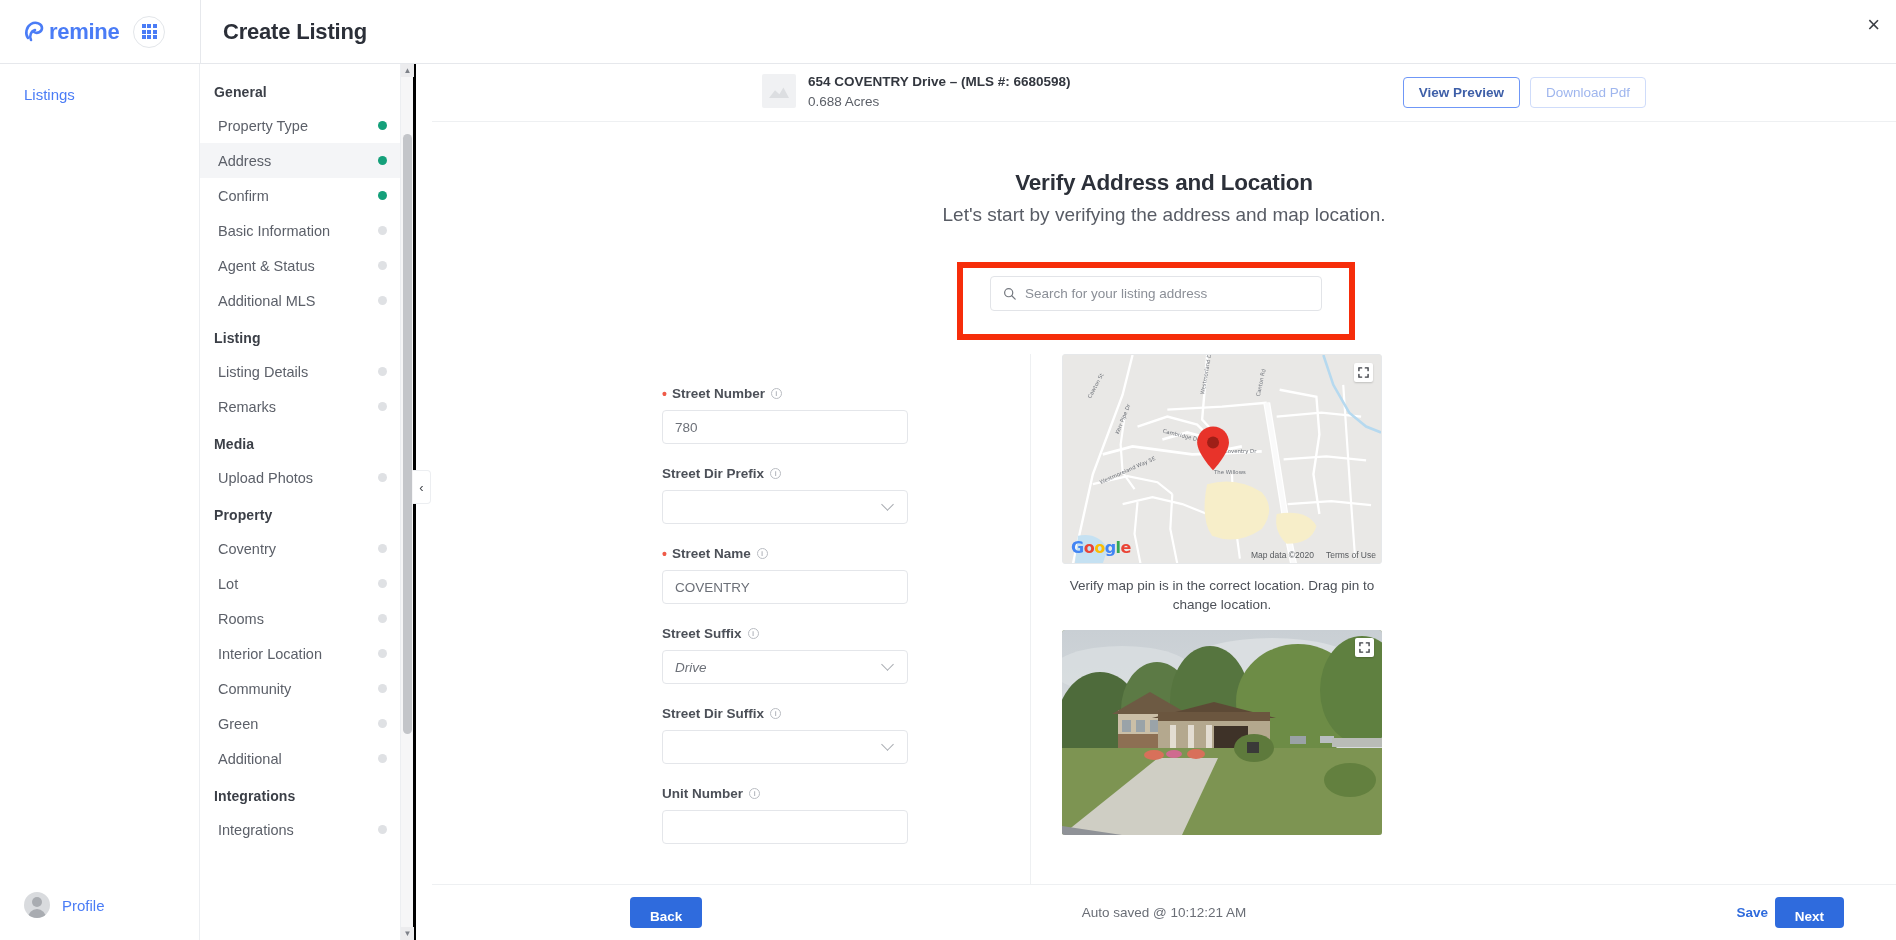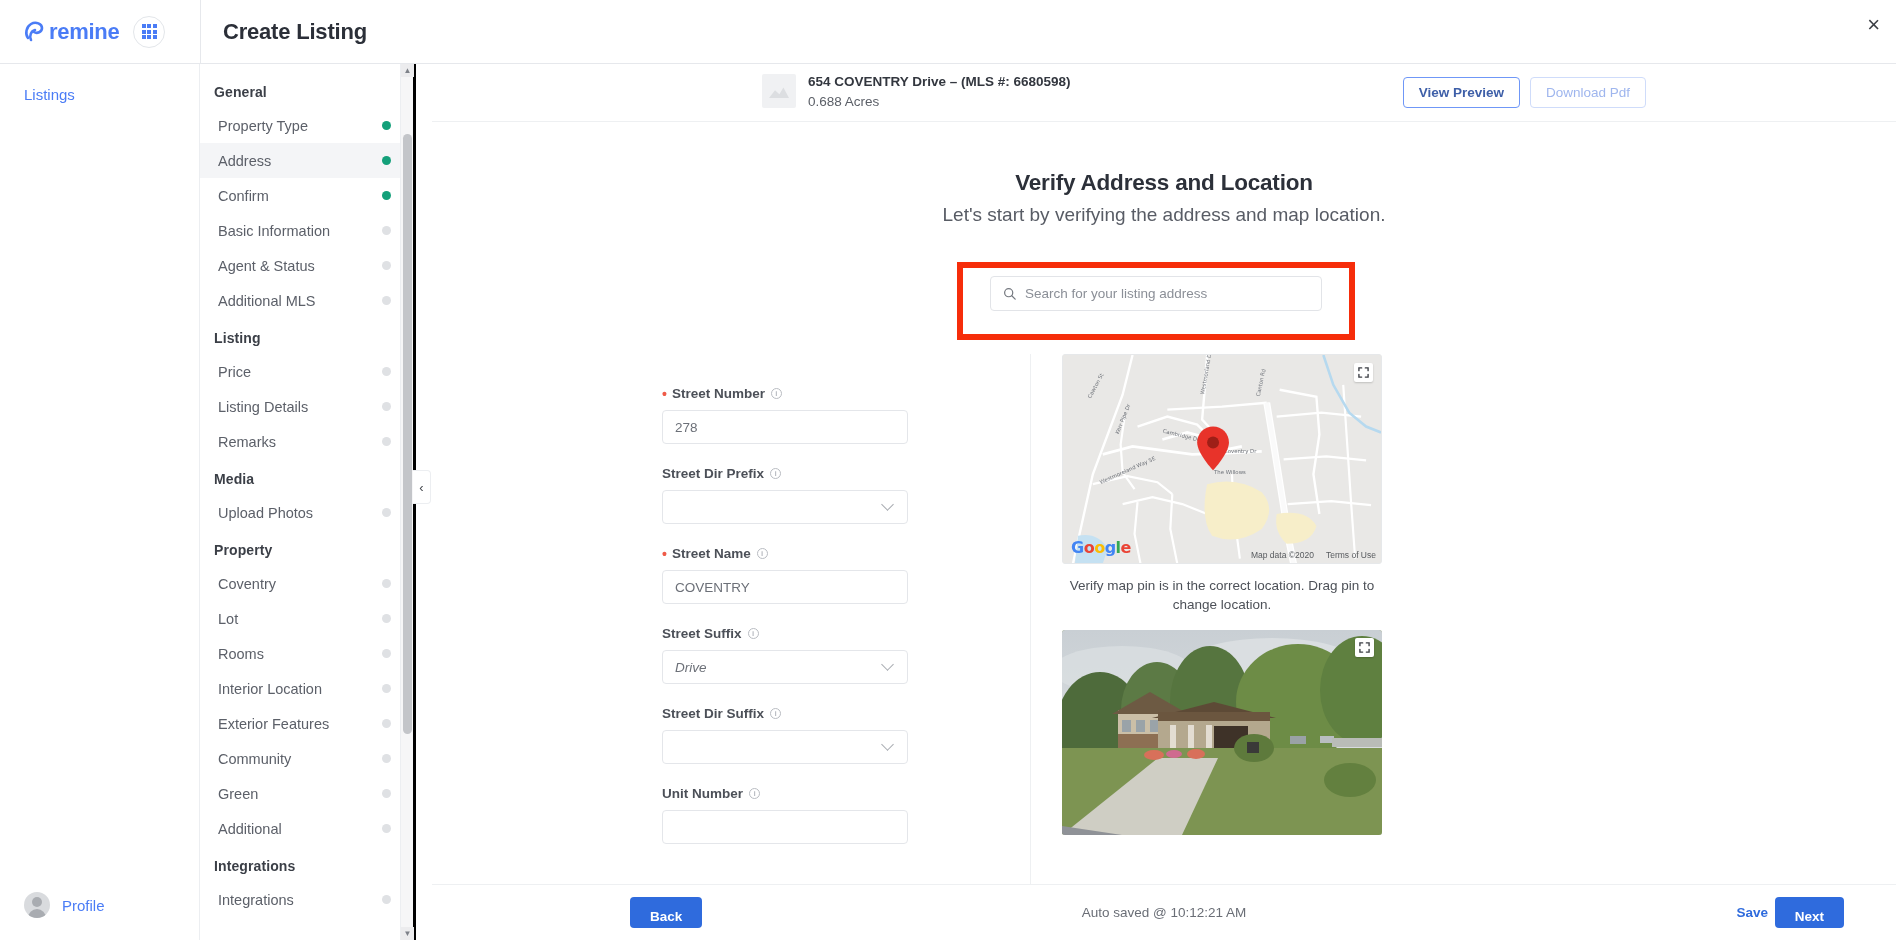--- a/index.html
+++ b/index.html
@@ -74,21 +74,21 @@
   }
   .avatar::after {
     content: ""; position: absolute; left: 4px; top: 17px;
     width: 18px; height: 14px; border-radius: 9px 9px 0 0; background: #a9acb1;
   }
   .rail-profile-label { font-size: 15px; color: #4a7cf6; }
 
   
   .stepnav {
     position: absolute; top: 64px; left: 200px; width: 216px; height: 876px;
-    background: #ffffff; border-right: 3px solid #000000;
+    background: #ffffff; border-right: 7px solid #000000;
     overflow: hidden;
   }
   .stepnav-inner { padding-top: 8px; }
   .sec-head {
     font-size: 14px; font-weight: 700; color: #3b3f47;
     padding: 12px 0 8px 14px; letter-spacing: 0.1px;
   }
   .step-item {
     display: flex; align-items: center; justify-content: space-between;
     height: 35px; padding: 0 22px 0 18px; cursor: pointer;
@@ -344,24 +344,20 @@
       <div class="step-item">
         <span class="step-label">Agent &amp; Status</span>
         <span class="dot "></span>
       </div>
       <div class="step-item">
         <span class="step-label">Additional MLS</span>
         <span class="dot "></span>
       </div>
       <div class="sec-head">Listing</div>
       <div class="step-item">
-        <span class="step-label">Price</span>
-        <span class="dot "></span>
-      </div>
-      <div class="step-item">
         <span class="step-label">Listing Details</span>
         <span class="dot "></span>
       </div>
       <div class="step-item">
         <span class="step-label">Remarks</span>
         <span class="dot "></span>
       </div>
       <div class="sec-head">Media</div>
       <div class="step-item">
         <span class="step-label">Upload Photos</span>
@@ -375,24 +371,20 @@
       <div class="step-item">
         <span class="step-label">Lot</span>
         <span class="dot "></span>
       </div>
       <div class="step-item">
         <span class="step-label">Rooms</span>
         <span class="dot "></span>
       </div>
       <div class="step-item">
         <span class="step-label">Interior Location</span>
-        <span class="dot "></span>
-      </div>
-      <div class="step-item">
-        <span class="step-label">Exterior Features</span>
         <span class="dot "></span>
       </div>
       <div class="step-item">
         <span class="step-label">Community</span>
         <span class="dot "></span>
       </div>
       <div class="step-item">
         <span class="step-label">Green</span>
         <span class="dot "></span>
       </div>
@@ -447,21 +439,21 @@
   <div class="vdivider"></div>
 
   <div class="form-col" id="form-col">
       <div class="field">
         <div class="field-label">
           <span class="req-dot">•</span>
           <span>Street Number</span>
           <i class="info-ico">i</i>
         </div>
         <div class="input">
-          <span>278</span>
+          <span>780</span>
         </div>
       </div>
       <div class="field">
         <div class="field-label">
           <span>Street Dir Prefix</span>
           <i class="info-ico">i</i>
         </div>
         <div class="selectbox">
           <span></span>
           <span class="chev"></span>

